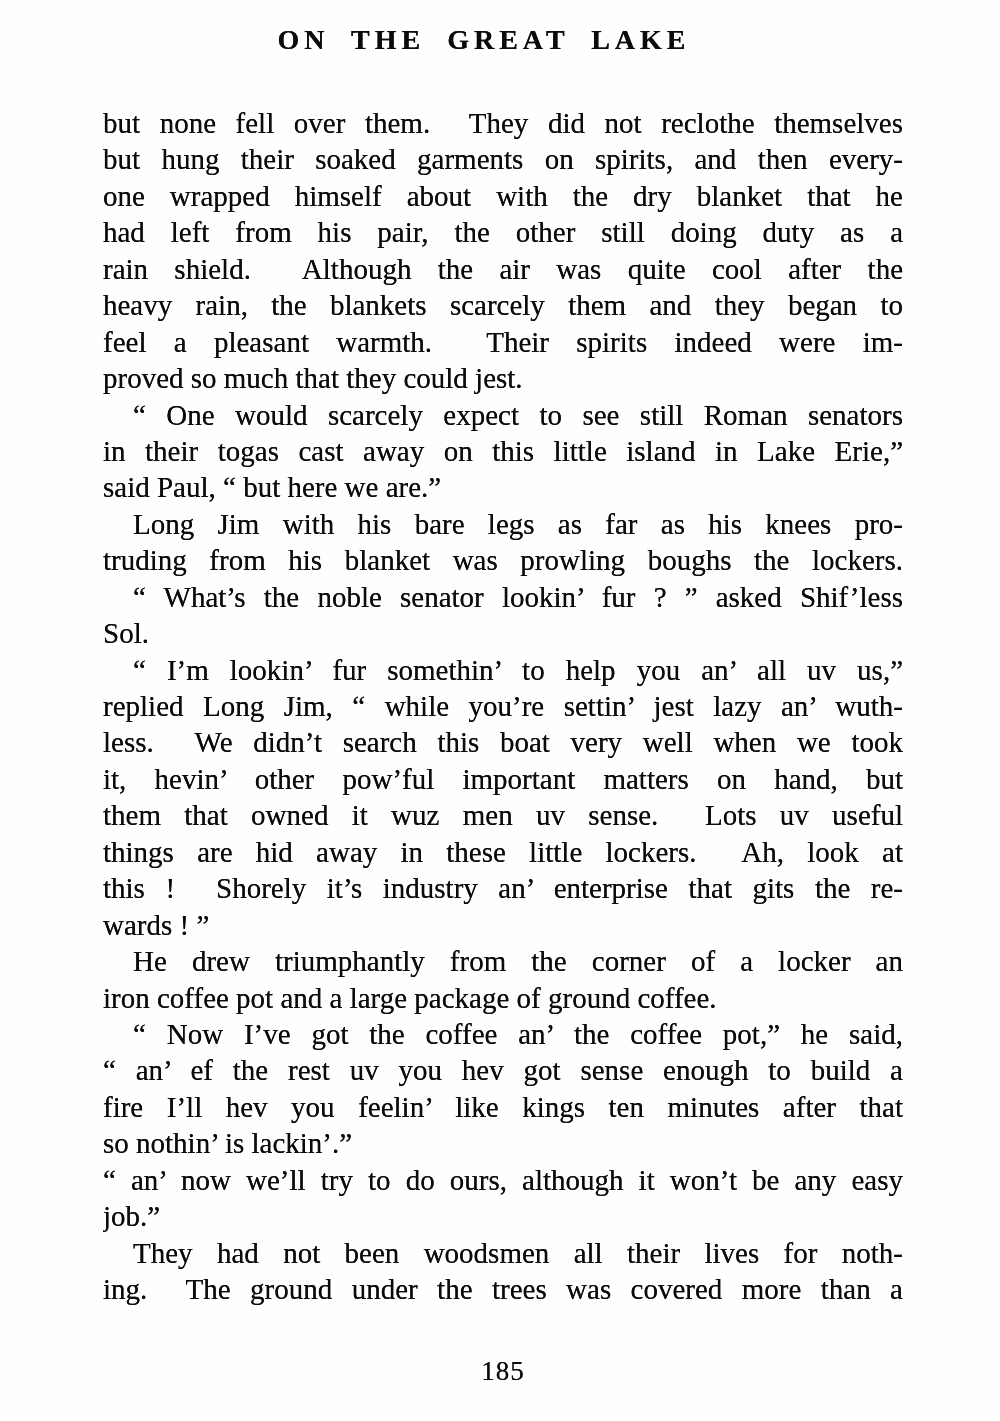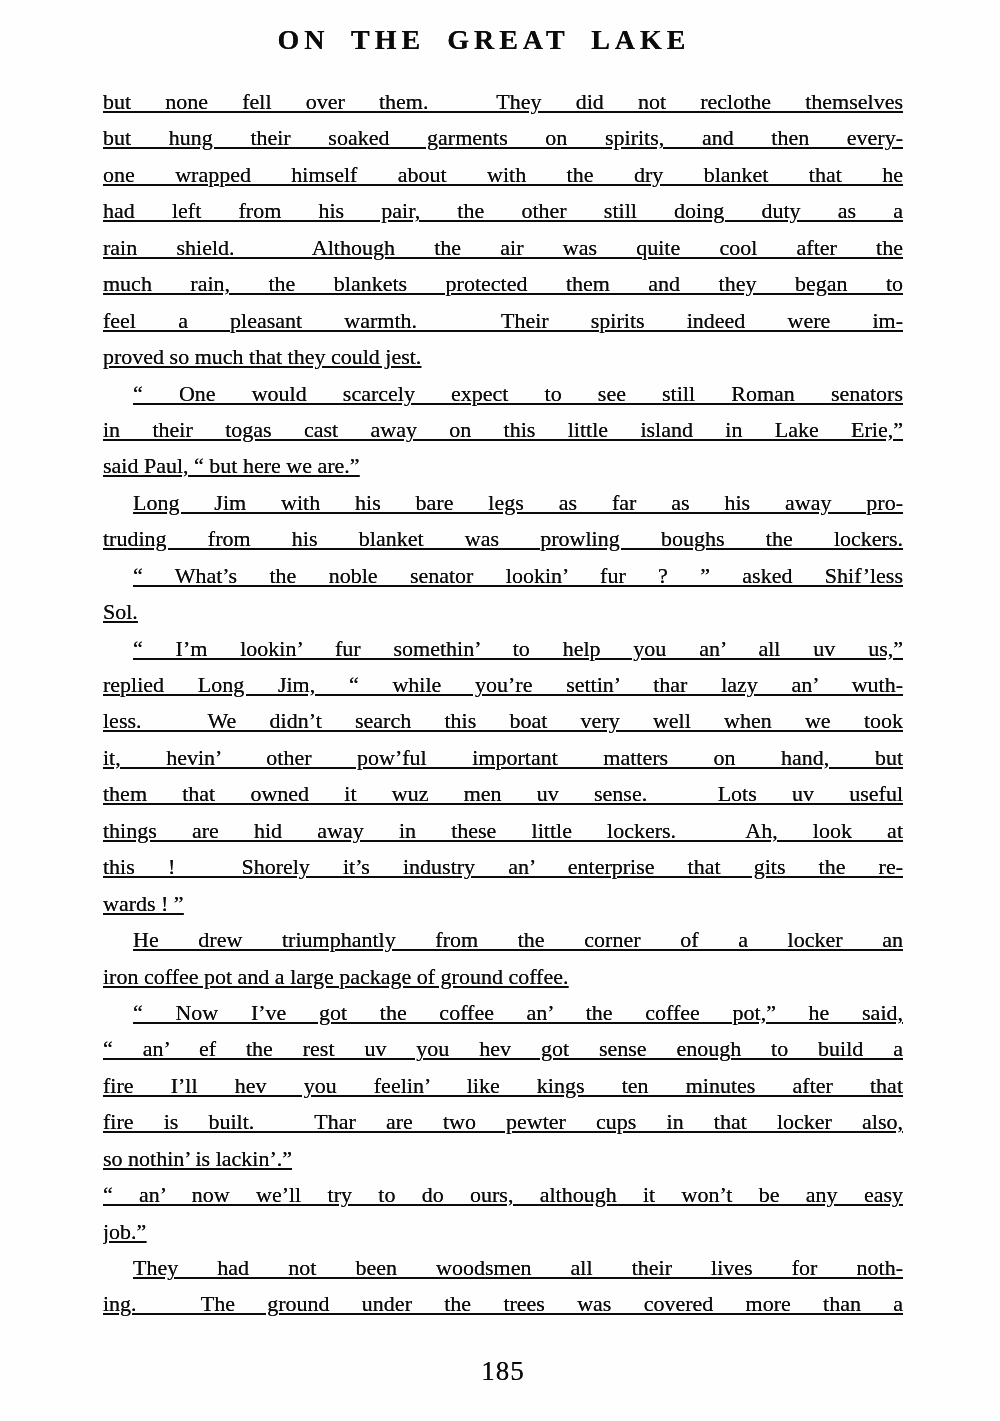--- a/index.html
+++ b/index.html
@@ -19,27 +19,26 @@
     width: 968px;
     text-align: center;
     font-size: 28px;
     font-weight: 700;
     letter-spacing: 5px;
     word-spacing: 10px;
     text-shadow: 0 0 0.5px rgba(0,0,0,0.85);
   }
   .text-block {
     position: absolute;
-    top: 84px;
+    top: 105px;
     left: 103px;
     width: 800px;
-    font-size: 22px;
+    font-size: 29px;
     line-height: 36.45px;
     text-shadow: 0 0 0.45px rgba(0,0,0,0.85);
-    text-decoration: underline;
   }
   .paragraph { margin: 0; padding: 0; }
   .line {
     text-align: justify;
     text-align-last: justify;
     height: 36.45px;
     overflow: hidden;
   }
   .line.lastline {
     text-align: right;
@@ -64,56 +63,55 @@
 <div class="page">
   <div class="running-head">ON THE GREAT LAKE</div>
 
   <div class="text-block">
       <div class="paragraph">
         <div class="line">but none fell over them.&nbsp; They did not reclothe themselves</div>
         <div class="line">but hung their soaked garments on spirits, and then every-</div>
         <div class="line">one wrapped himself about with the dry blanket that he</div>
         <div class="line">had left from his pair, the other still doing duty as a</div>
         <div class="line">rain shield.&nbsp; Although the air was quite cool after the</div>
-        <div class="line">much rain, the blankets protected them and they began to</div>
+        <div class="line">heavy rain, the blankets scarcely them and they began to</div>
         <div class="line">feel a pleasant warmth.&nbsp; Their spirits indeed were im-</div>
         <div class="line lastline">proved so much that they could jest.</div>
       </div>
       <div class="paragraph">
         <div class="line indent">“ One would scarcely expect to see still Roman senators</div>
         <div class="line">in their togas cast away on this little island in Lake Erie,”</div>
         <div class="line lastline">said Paul, “ but here we are.”</div>
       </div>
       <div class="paragraph">
-        <div class="line indent">Long Jim with his bare legs as far as his away pro-</div>
+        <div class="line indent">Long Jim with his bare legs as far as his knees pro-</div>
         <div class="line">truding from his blanket was prowling boughs the lockers.</div>
       </div>
       <div class="paragraph">
         <div class="line indent">“ What’s the noble senator lookin’ fur ? ” asked Shif’less</div>
         <div class="line lastline">Sol.</div>
       </div>
       <div class="paragraph">
         <div class="line indent">“ I’m lookin’ fur somethin’ to help you an’ all uv us,”</div>
-        <div class="line">replied Long Jim, “ while you’re settin’ thar lazy an’ wuth-</div>
+        <div class="line">replied Long Jim, “ while you’re settin’ jest lazy an’ wuth-</div>
         <div class="line">less.&nbsp; We didn’t search this boat very well when we took</div>
         <div class="line">it, hevin’ other pow’ful important matters on hand, but</div>
         <div class="line">them that owned it wuz men uv sense.&nbsp; Lots uv useful</div>
         <div class="line">things are hid away in these little lockers.&nbsp; Ah, look at</div>
         <div class="line">this !&nbsp; Shorely it’s industry an’ enterprise that gits the re-</div>
         <div class="line lastline">wards ! ”</div>
       </div>
       <div class="paragraph">
         <div class="line indent">He drew triumphantly from the corner of a locker an</div>
         <div class="line lastline">iron coffee pot and a large package of ground coffee.</div>
       </div>
       <div class="paragraph">
         <div class="line indent">“ Now I’ve got the coffee an’ the coffee pot,” he said,</div>
         <div class="line">“ an’ ef the rest uv you hev got sense enough to build a</div>
         <div class="line">fire I’ll hev you feelin’ like kings ten minutes after that</div>
-        <div class="line">fire is built.&nbsp; Thar are two pewter cups in that locker also,</div>
         <div class="line lastline">so nothin’ is lackin’.”</div>
       </div>
       <div class="paragraph">
         <div class="line">“ an’ now we’ll try to do ours, although it won’t be any easy</div>
         <div class="line lastline">job.”</div>
       </div>
       <div class="paragraph">
         <div class="line indent">They had not been woodsmen all their lives for noth-</div>
         <div class="line">ing.&nbsp; The ground under the trees was covered more than a</div>
       </div>

